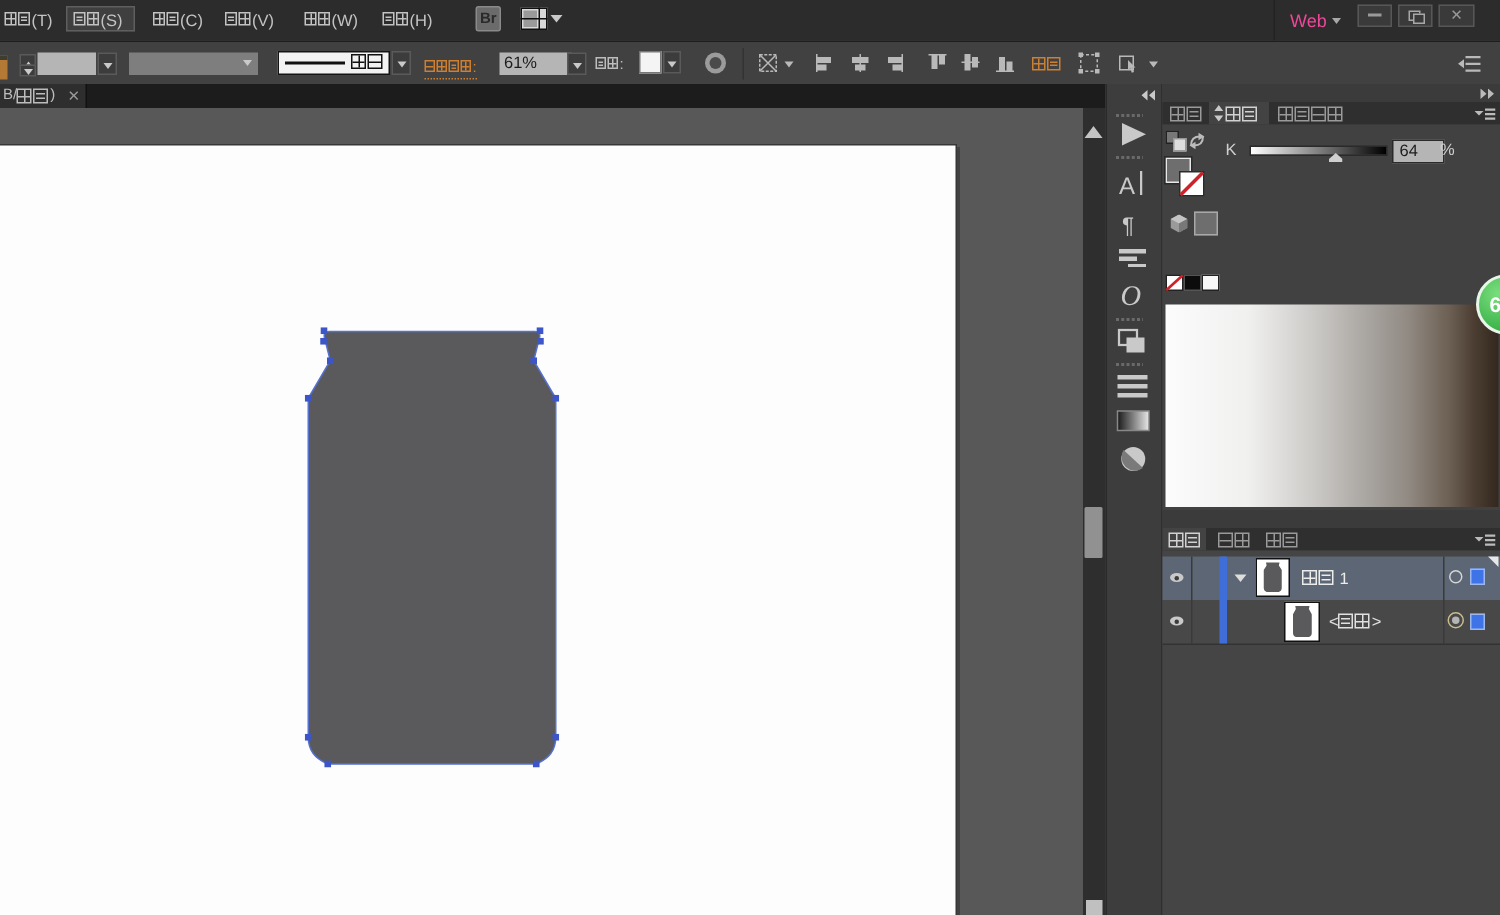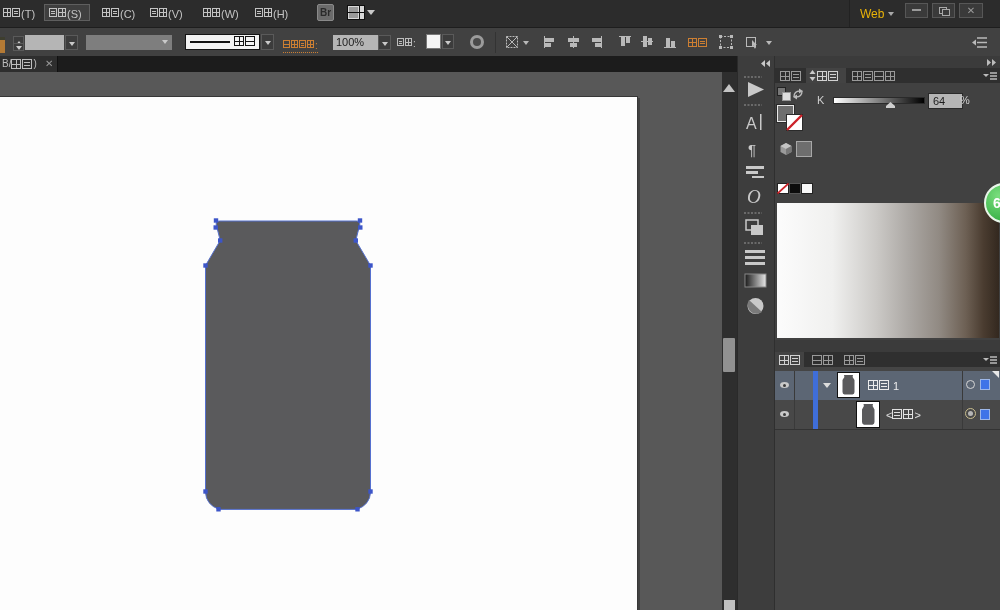--- a/index.html
+++ b/index.html
@@ -56,21 +56,21 @@
 
   <span class="abs" style="left:317px;top:4px;width:17px;height:17px;background:#6b6b6b;border:1px solid #8a8a8a;border-radius:2px;box-sizing:border-box;color:#2a2a2a;font-size:10px;font-weight:bold;text-align:center;line-height:15px">Br</span>
 
   <span class="abs" style="left:347px;top:5px;width:18px;height:15px;background:#d8d8d8;border:1px solid #0f0f0f;box-sizing:border-box"></span>
   <span class="abs" style="left:349px;top:7px;width:9px;height:11px;background:#9a9a9a"></span>
   <span class="abs" style="left:359px;top:5px;width:1px;height:15px;background:#0f0f0f"></span>
   <span class="abs" style="left:347px;top:12px;width:18px;height:1px;background:#0f0f0f"></span>
   <span class="abs" style="left:367px;top:10px;width:0;height:0;border:4px solid transparent;border-top:5px solid #c9c9c9"></span>
 
   <span class="abs" style="left:849px;top:0;width:1px;height:27px;background:#222"></span>
-  <span class="mi" style="left:860px;top:7px;color:#eab308;font-size:12px">Web</span>
+  <span class="mi" style="left:860px;top:7px;color:#ec4899;font-size:12px">Web</span>
   <span class="abs" style="left:888px;top:12px;width:0;height:0;border:3px solid transparent;border-top:4px solid #a8a8a8"></span>
   <span class="abs" style="left:905px;top:3px;width:23px;height:15px;background:#3a3a3a;border:1px solid #575757;box-sizing:border-box"></span>
   <span class="abs" style="left:912px;top:9px;width:9px;height:2px;background:#9a9a9a"></span>
   <span class="abs" style="left:932px;top:3px;width:23px;height:15px;background:#3a3a3a;border:1px solid #575757;box-sizing:border-box"></span>
   <span class="abs" style="left:939px;top:7px;width:6px;height:5px;border:1px solid #a8a8a8"></span>
   <span class="abs" style="left:942px;top:9px;width:6px;height:5px;border:1px solid #a8a8a8;background:#3a3a3a"></span>
   <span class="abs" style="left:959px;top:3px;width:24px;height:15px;background:#3a3a3a;border:1px solid #575757;box-sizing:border-box;color:#9a9a9a;font-size:10px;text-align:center;line-height:13px">✕</span>
 </div>
 
 <div id="ctrl" class="abs">
@@ -87,21 +87,21 @@
 
   <span class="abs" style="left:86px;top:7px;width:86px;height:15px;background:#7e7e7e"></span>
   <span class="abs" style="left:162px;top:12px;width:0;height:0;border:3px solid transparent;border-top:4px solid #c9c9c9"></span>
 
   <span class="abs" style="left:185px;top:6px;width:75px;height:16px;background:#f2f2f2;border:1px solid #141414;box-sizing:border-box"></span>
   <span class="abs" style="left:190px;top:13px;width:40px;height:2px;background:#111"></span>
   <span class="abs" style="left:234px;top:8px;color:#111;font-size:11px"><span class="z g11"></span><span class="z3 g11"></span></span>
   <span class="ddbtn" style="left:261px;top:6px;width:13px;height:16px"></span>
 
   <span class="abs" style="left:283px;top:12px;color:#cd7f32;font-size:10px;border-bottom:1px dotted #cd7f32;padding-bottom:1px"><span class="z3 g8"></span><span class="z g8"></span><span class="z2 g8"></span><span class="z g8"></span>:</span>
-  <span class="field" style="left:333px;top:7px;width:45px;height:15px;line-height:15px;padding-left:3px">100%</span>
+  <span class="field" style="left:333px;top:7px;width:45px;height:15px;line-height:15px;padding-left:3px">61%</span>
   <span class="ddbtn" style="left:378px;top:7px;width:13px;height:15px"></span>
 
   <span class="abs" style="left:397px;top:10px;color:#bdbdbd;font-size:10px"><span class="z2 g8"></span><span class="z g8"></span>:</span>
   <span class="abs" style="left:426px;top:6px;width:15px;height:15px;background:#f4f4f4;border:1px solid #777;box-sizing:border-box"></span>
   <span class="ddbtn" style="left:442px;top:6px;width:12px;height:15px"></span>
 
   <span class="abs" style="left:470px;top:7px;width:14px;height:14px;border-radius:50%;background:#9b9b9b"></span>
   <span class="abs" style="left:473px;top:10px;width:8px;height:8px;border-radius:50%;background:#4a4a4a"></span>
   <span class="abs" style="left:495px;top:4px;width:1px;height:21px;background:#333"></span>
 

